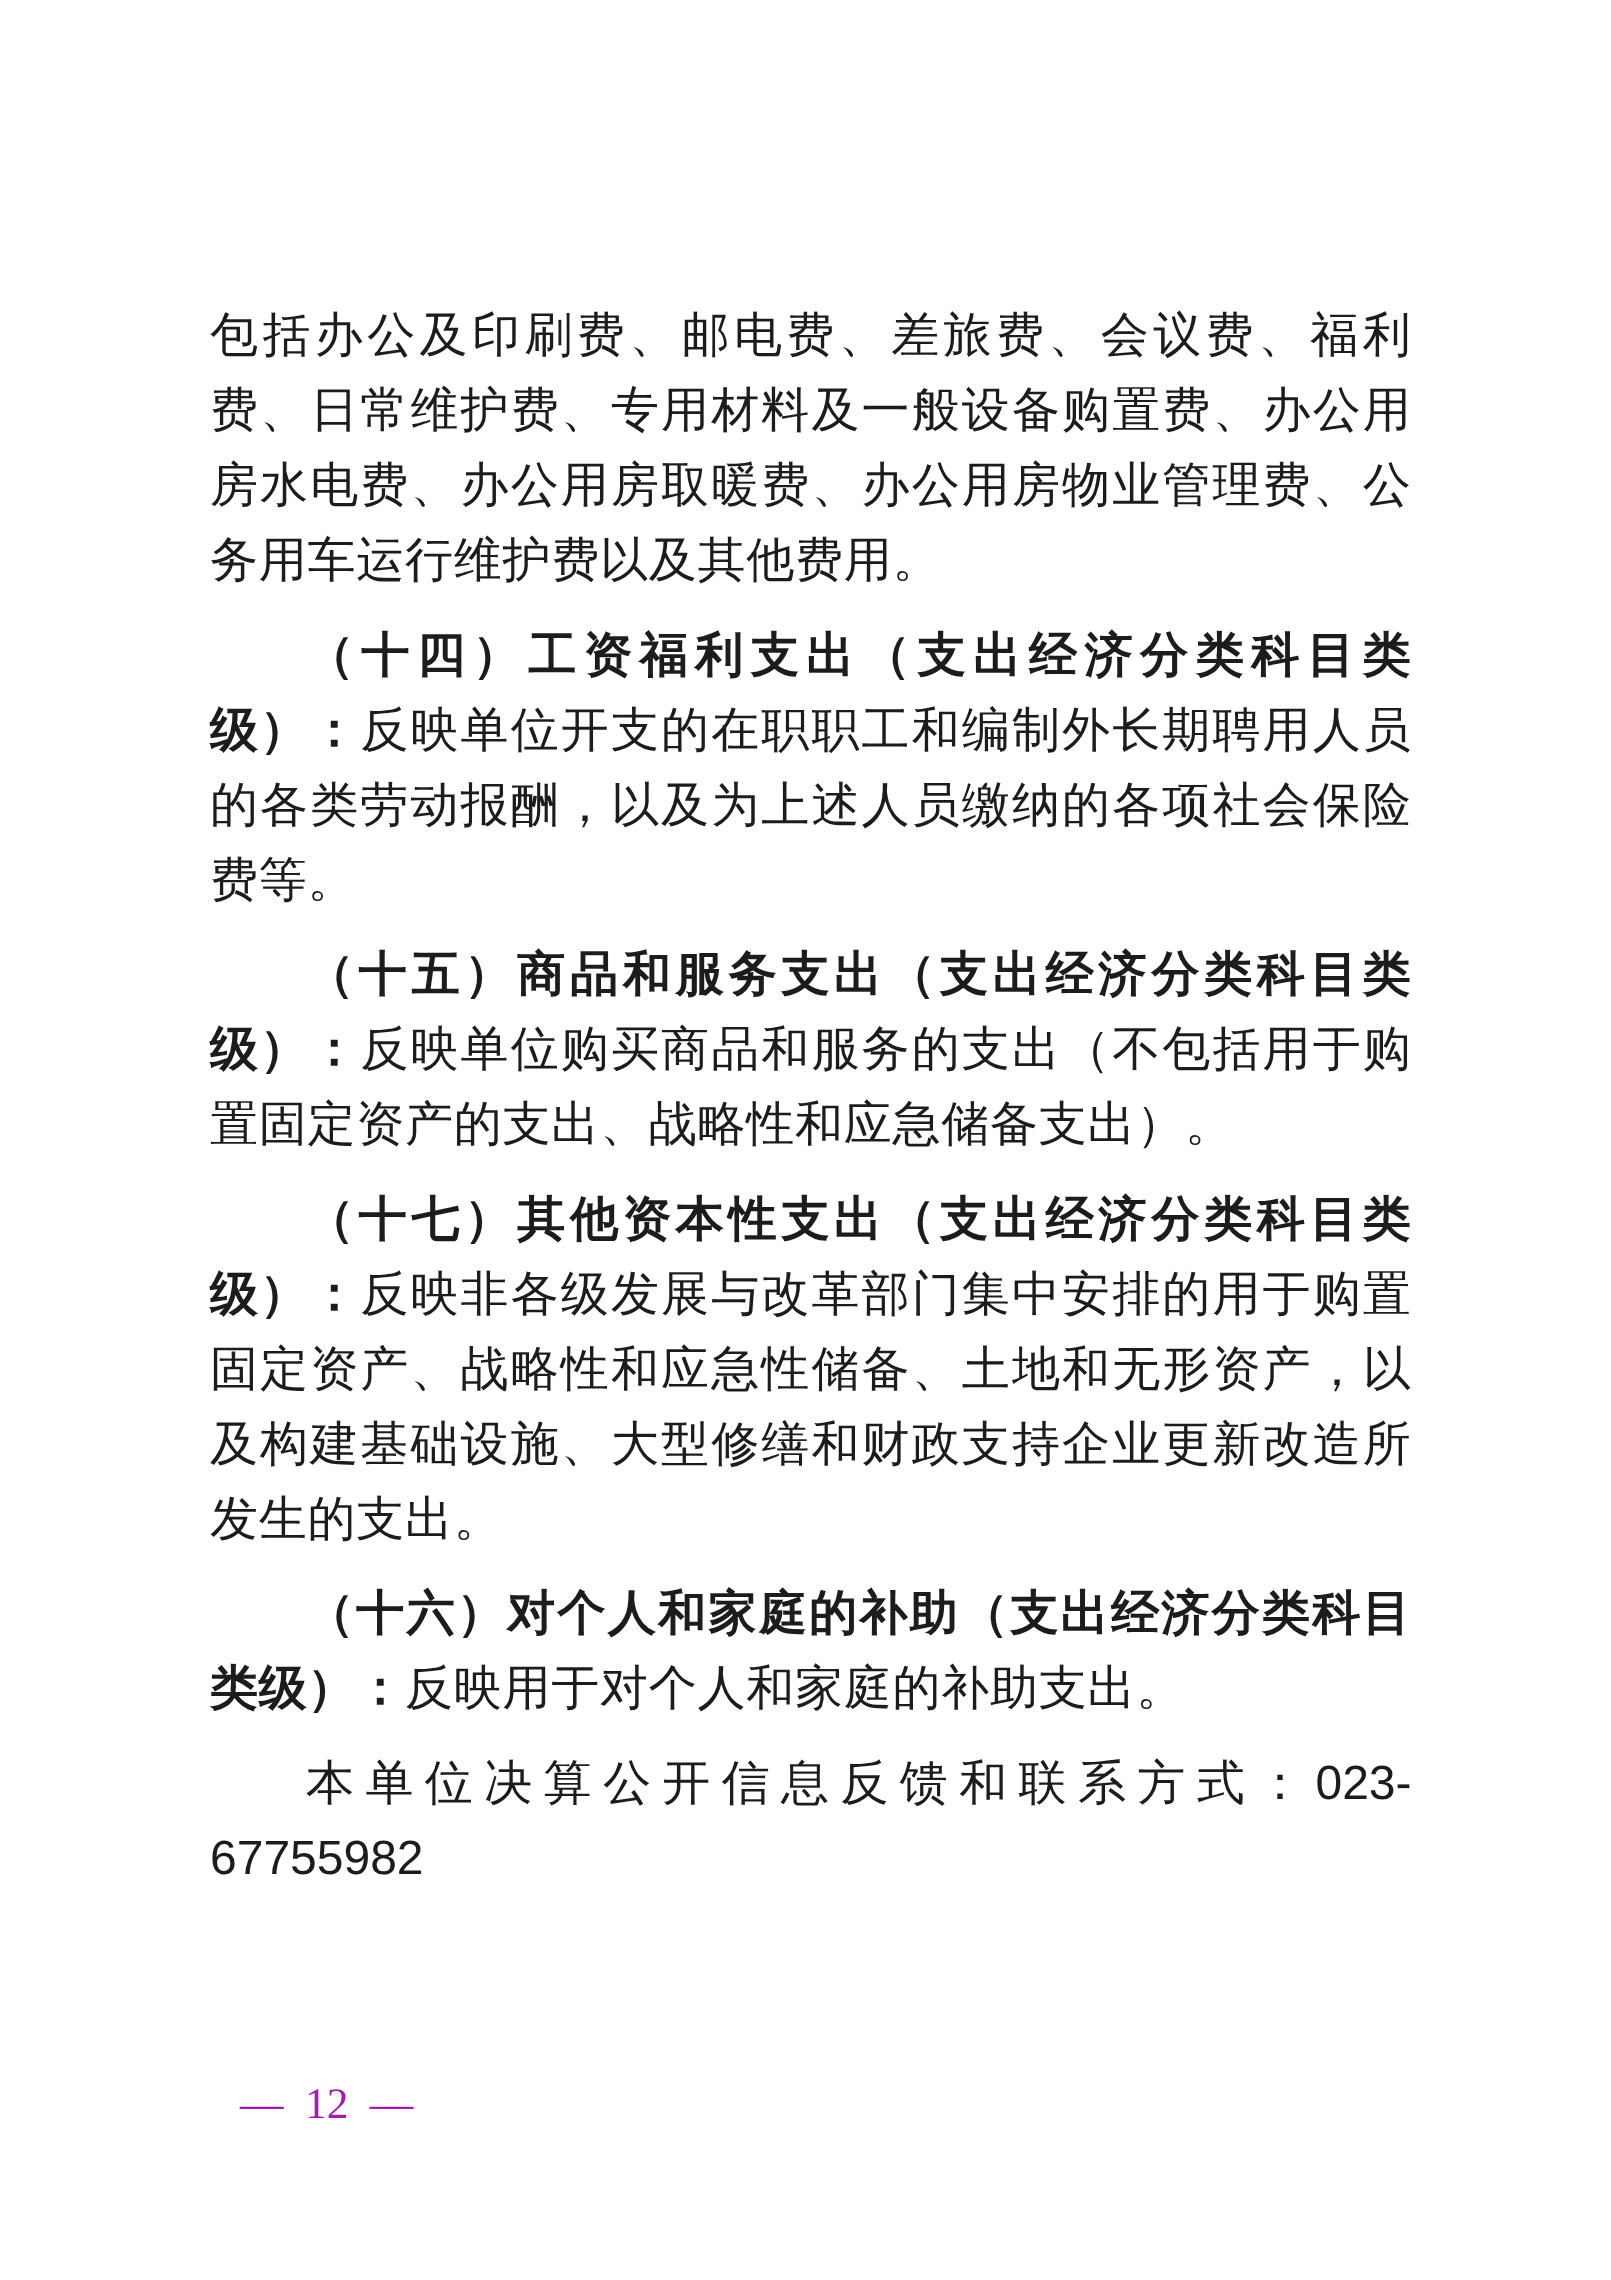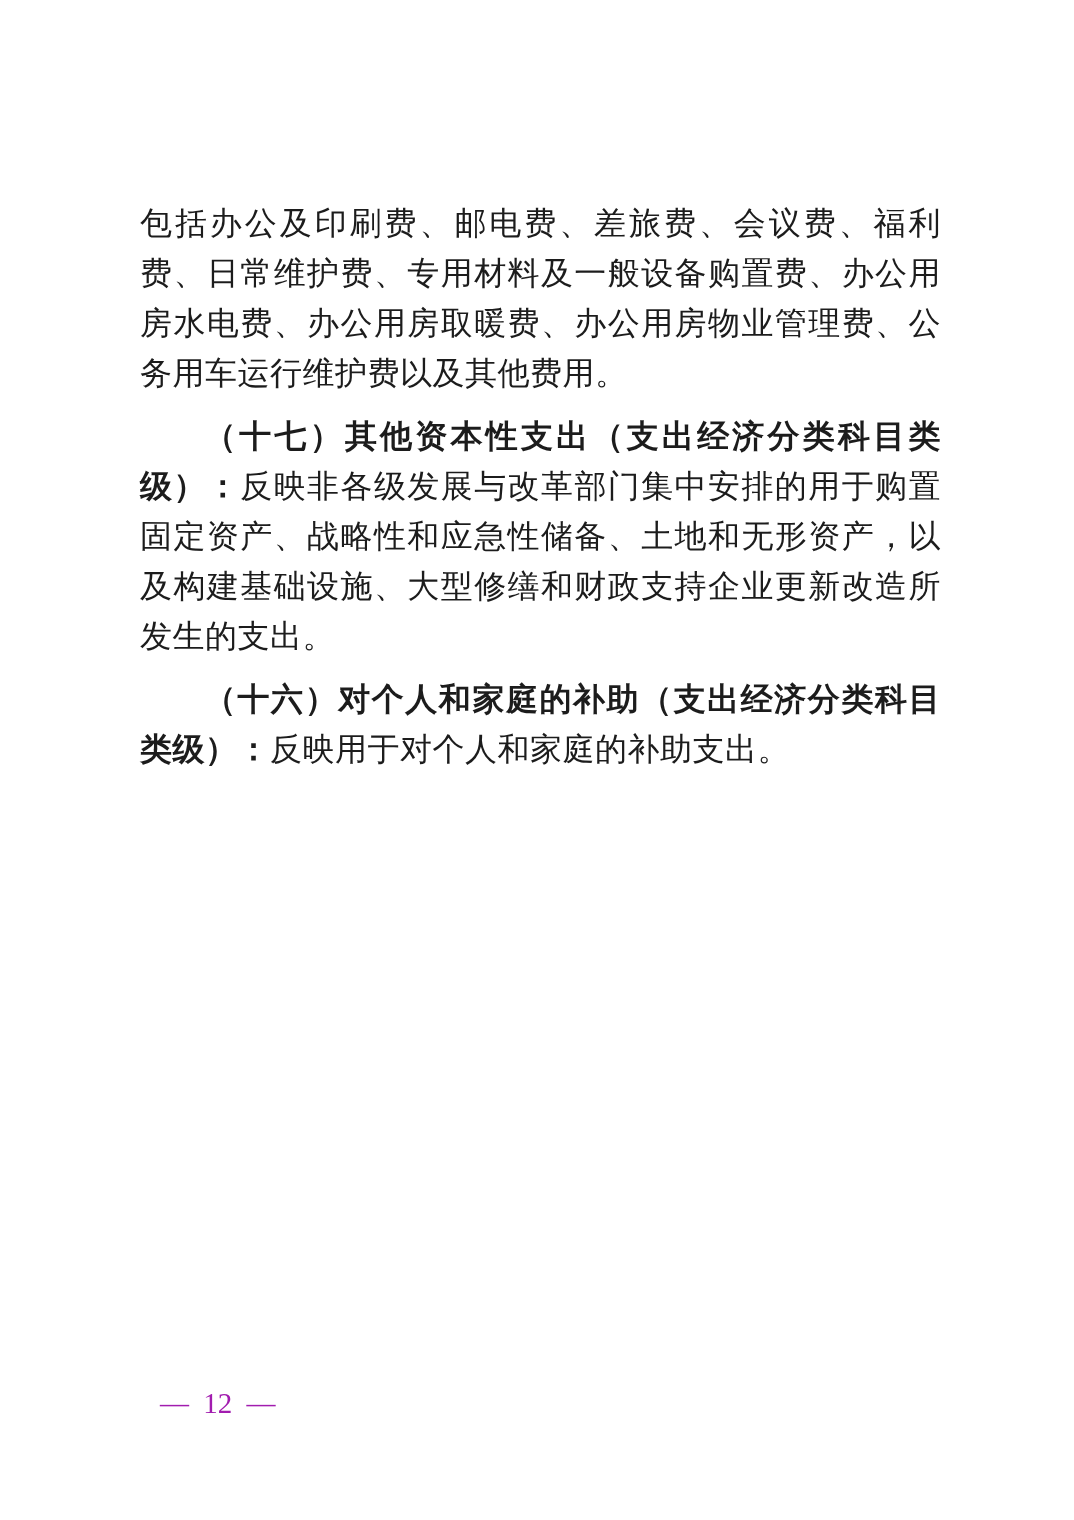--- a/index.html
+++ b/index.html
@@ -69,26 +69,29 @@
   }
 </style>
 </head>
 <body>
 
 <div class="page">
   <main class="content">
 
     <p class="para">包括办公及印刷费、邮电费、差旅费、会议费、福利费、日常维护费、专用材料及一般设备购置费、办公用房水电费、办公用房取暖费、办公用房物业管理费、公务用车运行维护费以及其他费用。</p>
 
+    <p class="para indent"><span class="lead">（十四）工资福利支出（支出经济分类科目类级）：</span><span>反映单位开支的在职职工和编制外长期聘用人员的各类劳动报酬，以及为上述人员缴纳的各项社会保险费等。</span></p>
 
+    <p class="para indent"><span class="lead">（十五）商品和服务支出（支出经济分类科目类级）：</span><span>反映单位购买商品和服务的支出（不包括用于购置固定资产的支出、战略性和应急储备支出）。</span></p>
 
     <p class="para indent"><span class="lead">（十七）其他资本性支出（支出经济分类科目类级）：</span><span>反映非各级发展与改革部门集中安排的用于购置固定资产、战略性和应急性储备、土地和无形资产，以及构建基础设施、大型修缮和财政支持企业更新改造所发生的支出。</span></p>
 
     <p class="para indent"><span class="lead">（十六）对个人和家庭的补助（支出经济分类科目类级）：</span><span>反映用于对个人和家庭的补助支出。</span></p>
 
 
+    <p class="para contact"><span>本单位决算公开信息反馈和联系方式：</span><span class="phone">023-67755982</span></p>
 
   </main>
 
   <footer class="page-footer">
     <span>— 12 —</span>
   </footer>
 </div>
 
 </body></html>

